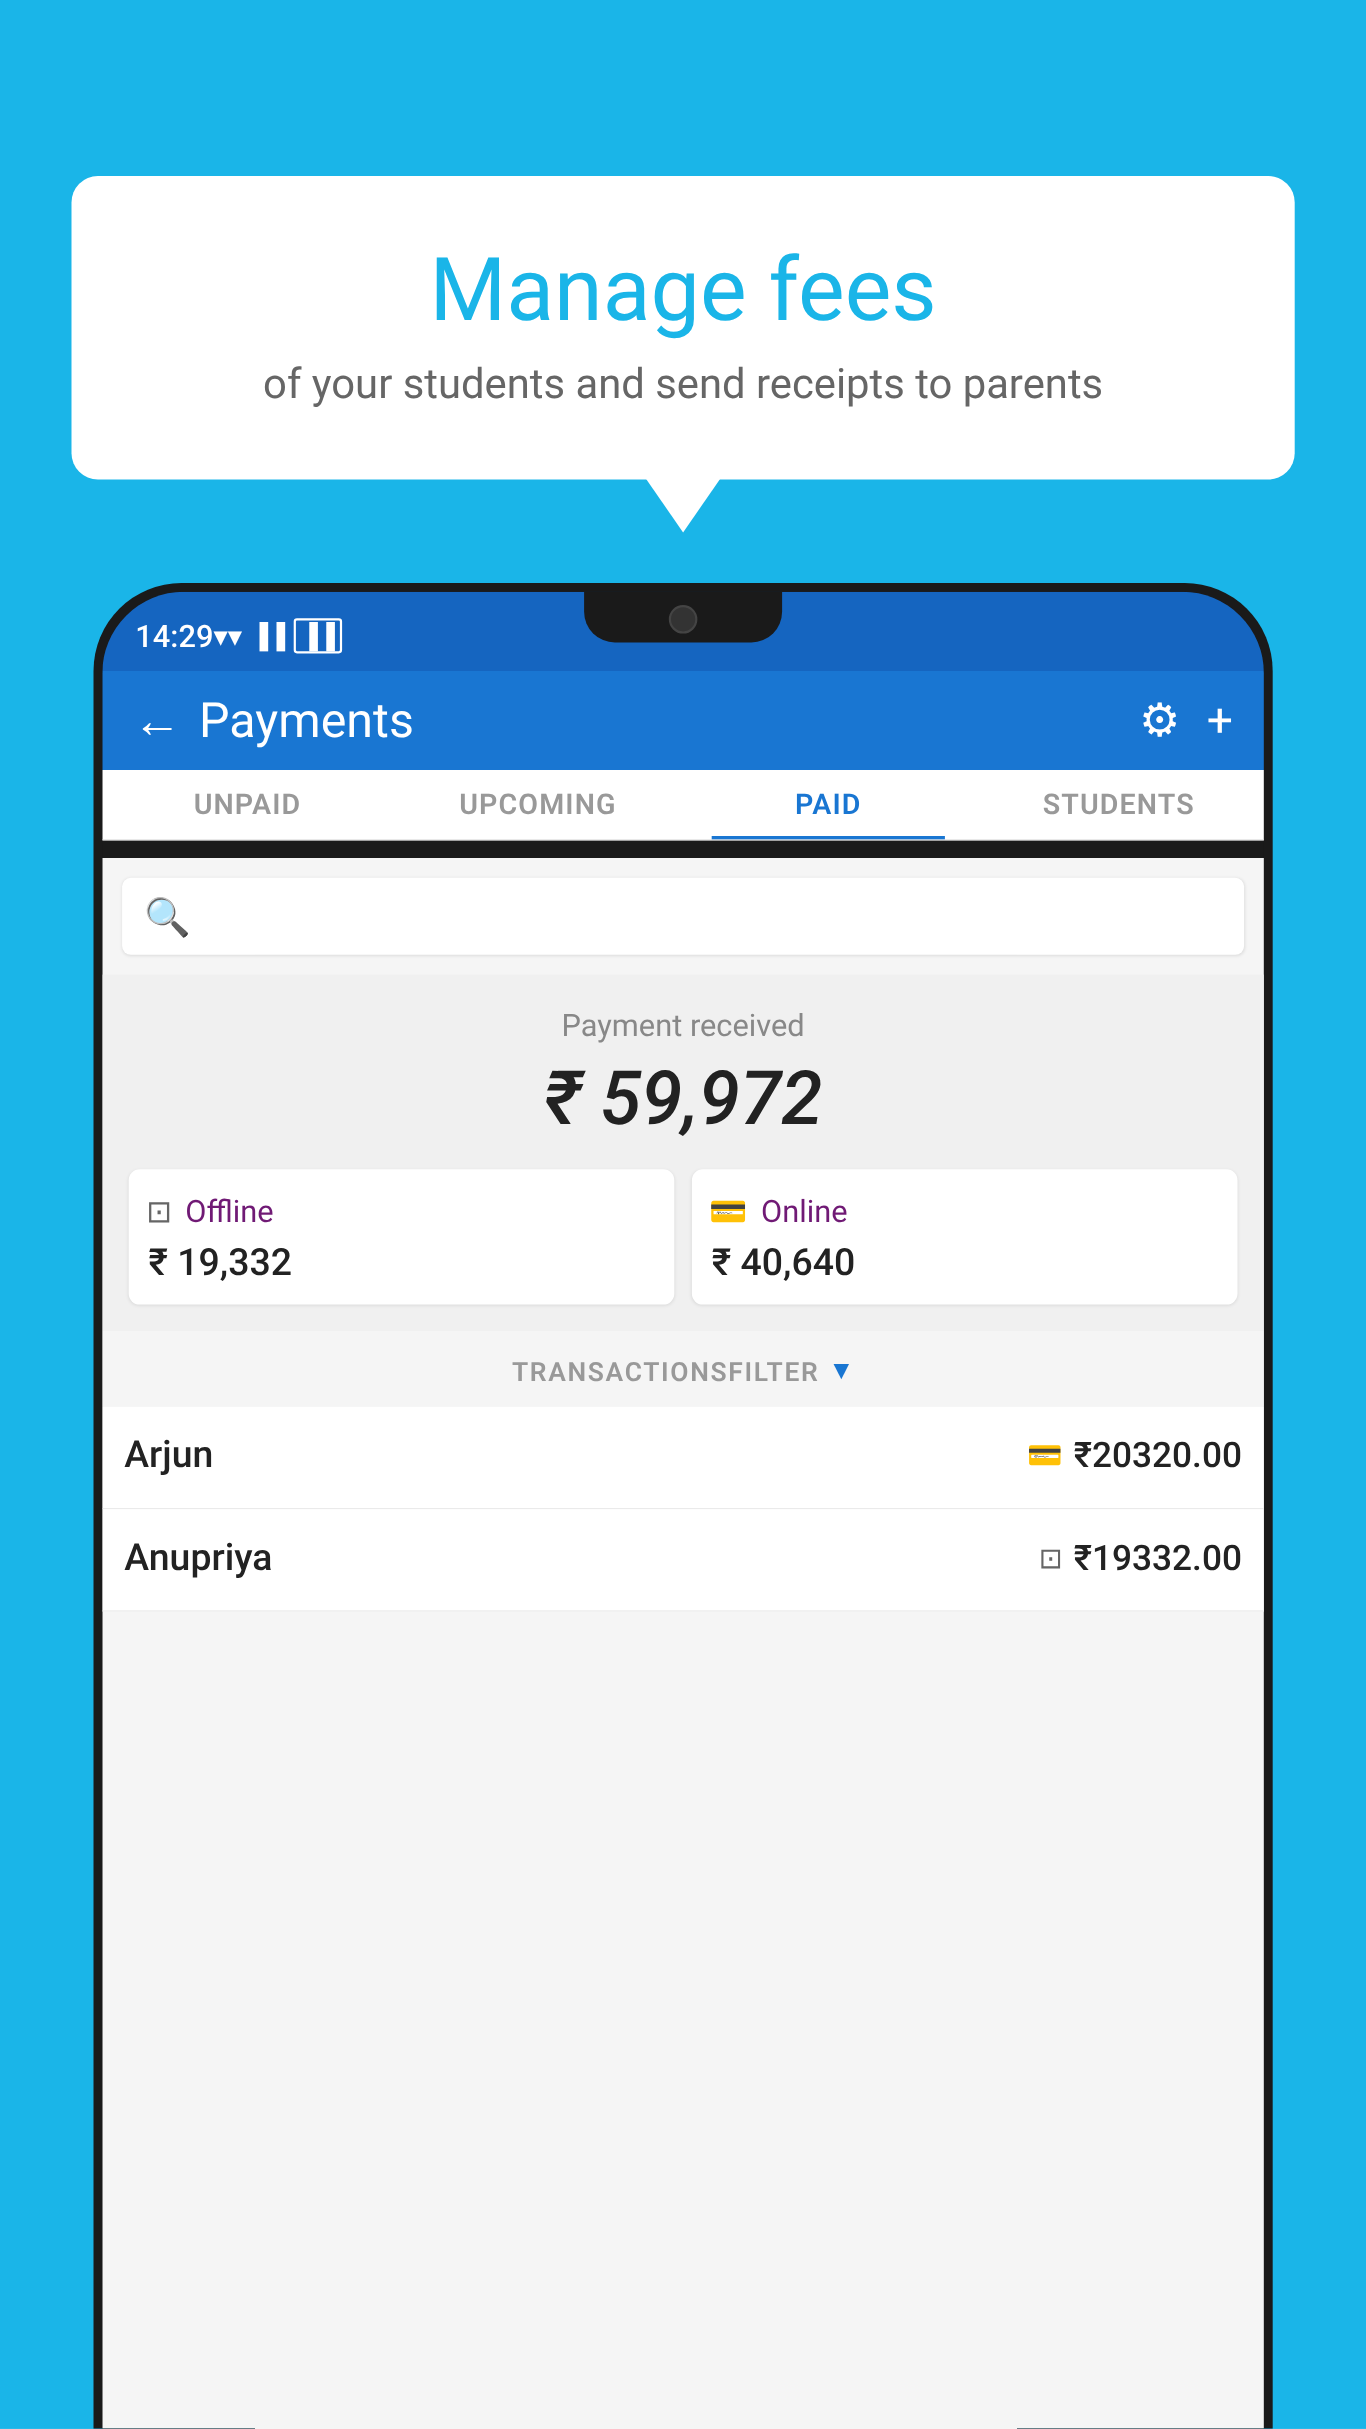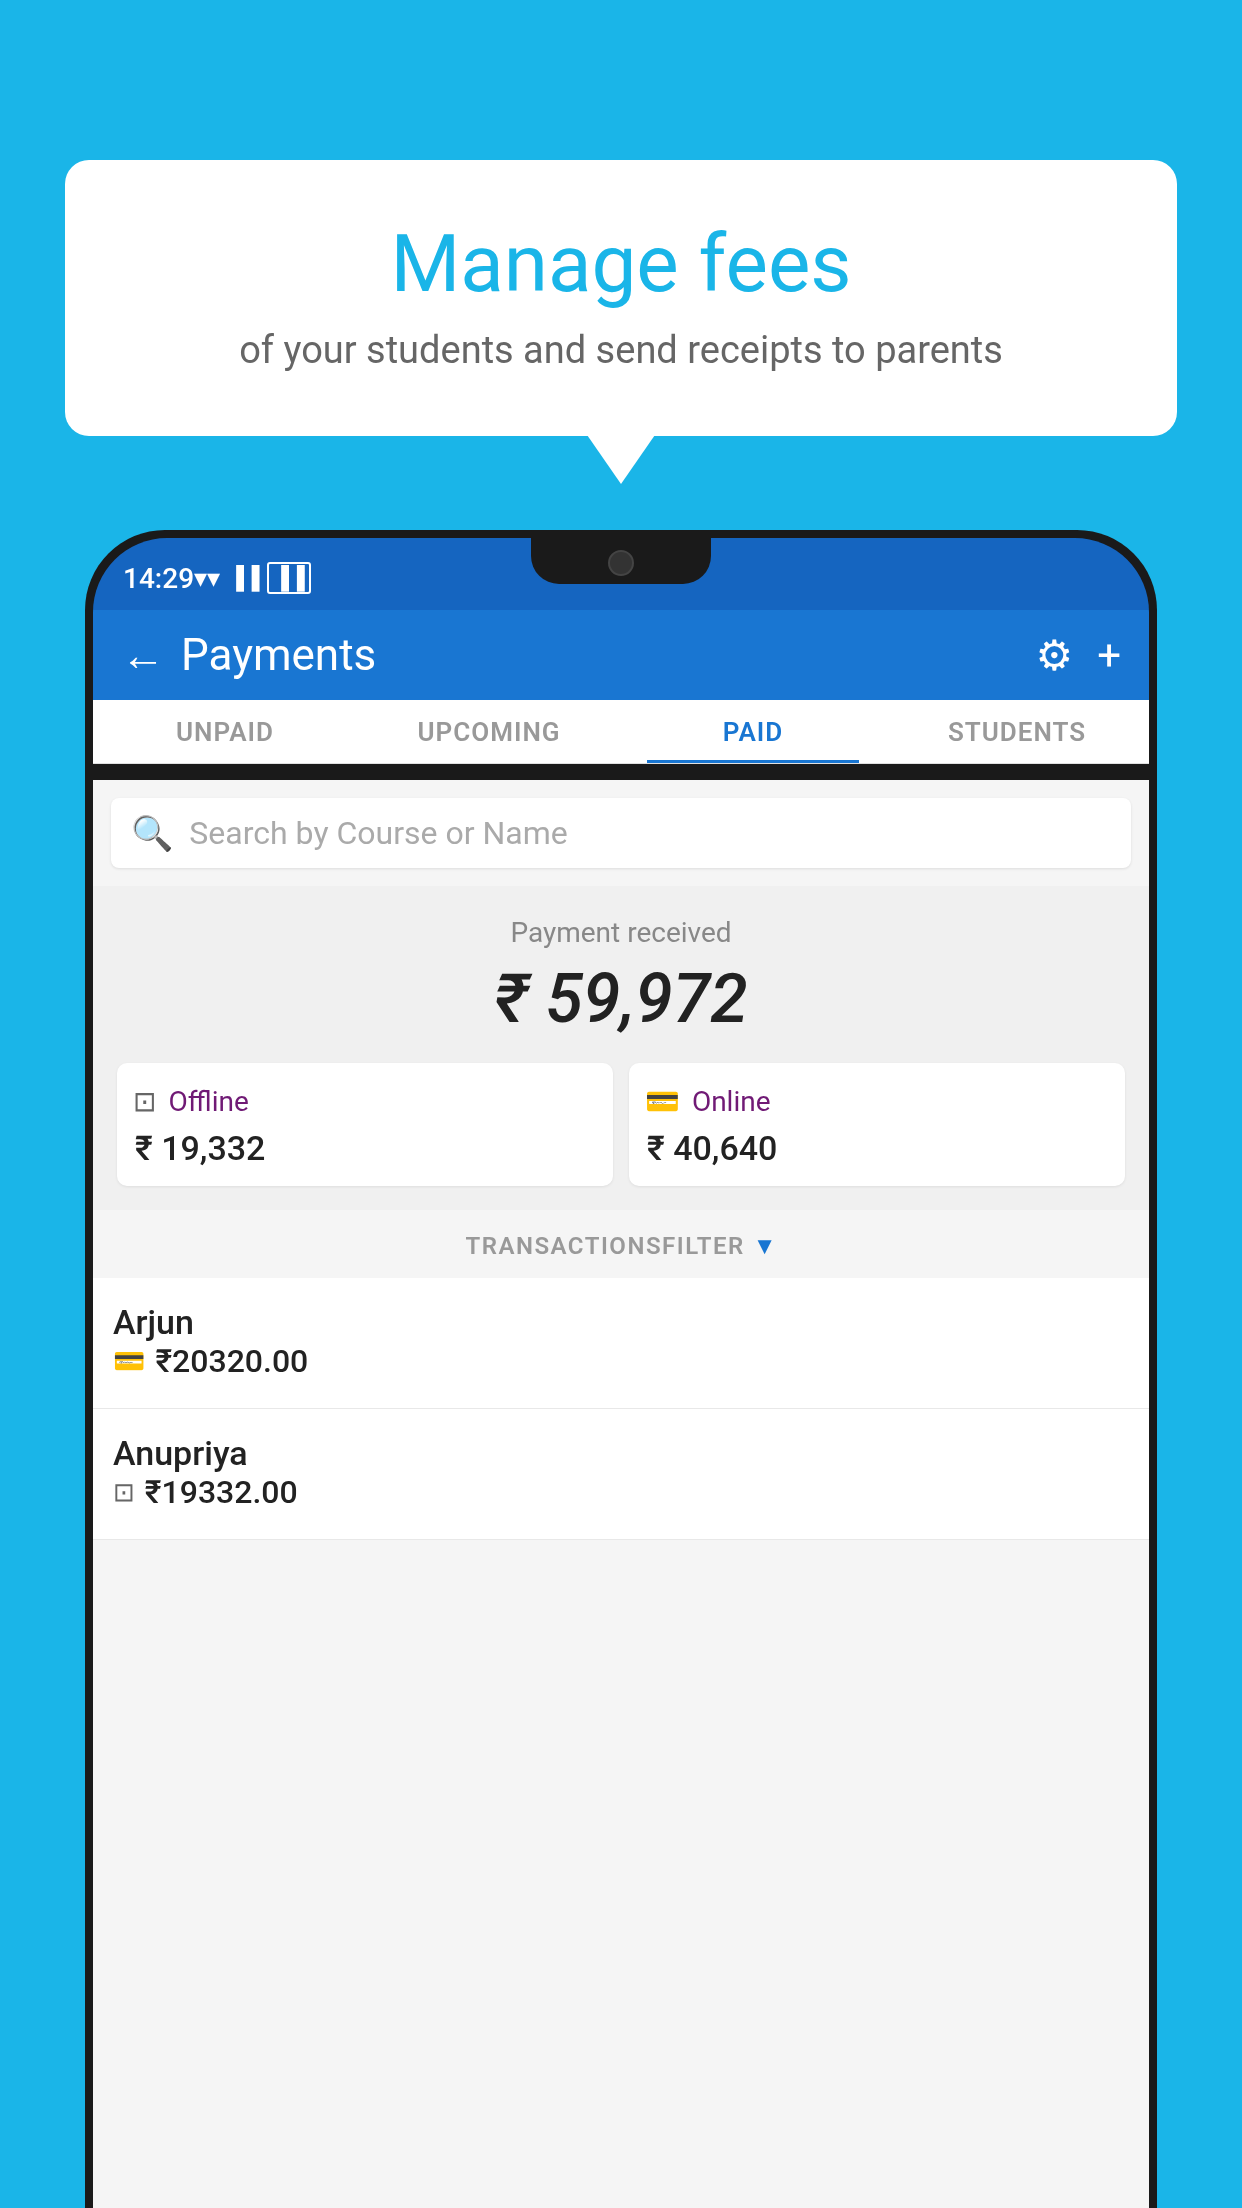--- a/index.html
+++ b/index.html
@@ -351,23 +351,23 @@
 
     
     .transaction-item {
       background: white;
       padding: 24px 20px 20px;
       border-bottom: 1px solid #e8e8e8;
     }
 
     .transaction-row-top {
       display: flex;
+      align-items: center;
       justify-content: space-between;
       margin-bottom: 8px;
-      flex-direction: column;
     }
 
     .student-name {
       color: #222;
       font-size: 34px;
       font-weight: 500;
     }
 
     .amount-wrap {
       display: flex;
@@ -453,21 +453,20 @@
       </div>
       <div class="tab-item">
         <span>STUDENTS</span>
       </div>
     </div>
 
     <div class="screen-content">
 
       <div class="search-bar">
         <span class="search-icon-wrap">🔍</span>
-        <span class="search-placeholder">Search by Course or Name</span>
       </div>
 
       <div class="payment-summary">
         <div class="payment-label">Payment received</div>
         <div class="payment-amount">₹ 59,972</div>
         <div class="payment-cards">
           <div class="payment-card">
             <div class="card-row">
               <span class="card-icon">⊡</span>
               <span class="card-label">Offline</span>

